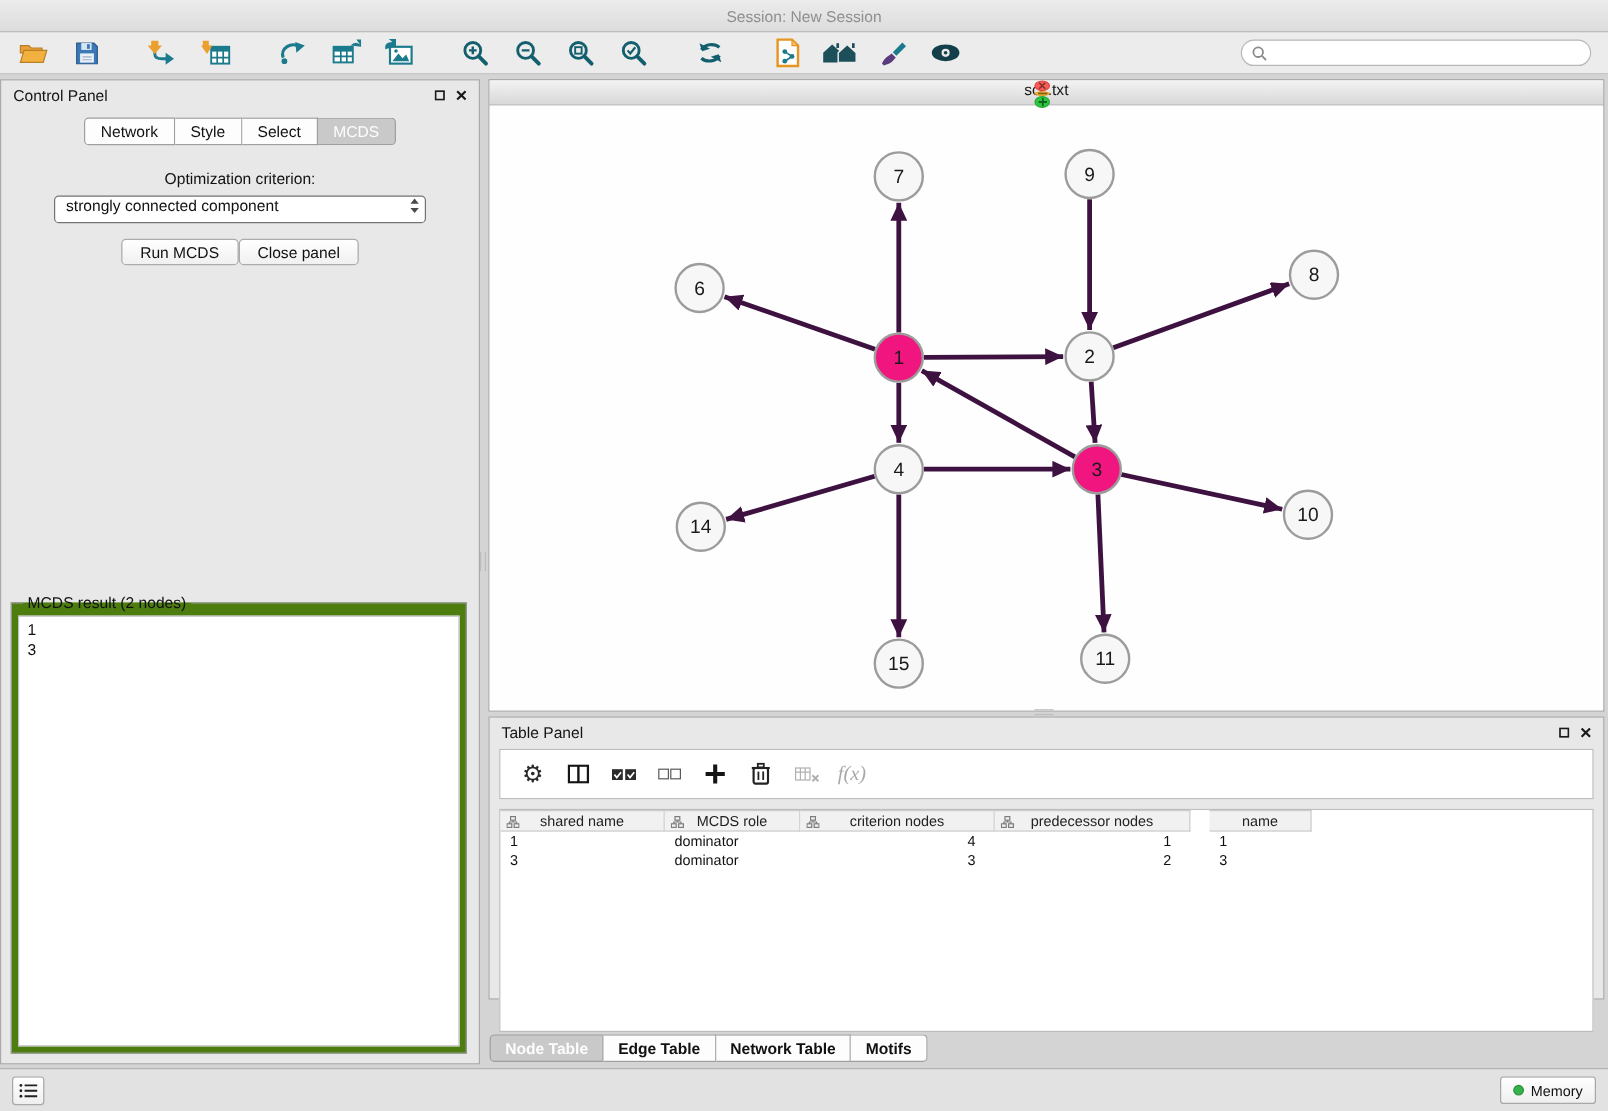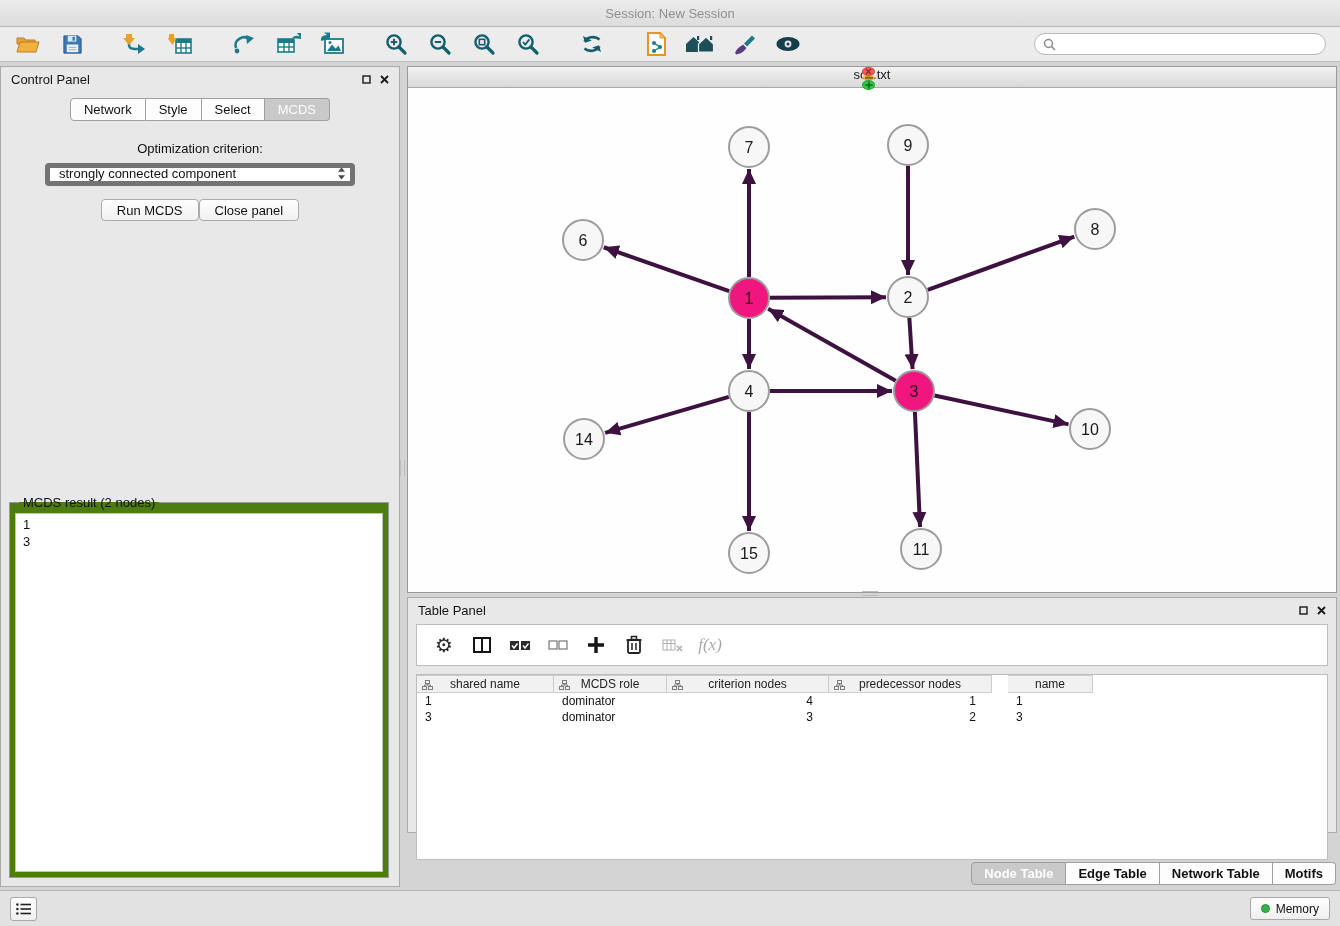--- a/index.html
+++ b/index.html
@@ -56,22 +56,22 @@
     background:#fdfdfd; border:1px solid #9f9f9f; border-left:none;
     padding:3px 13px; font-size:13px; color:#111; cursor:default;
   }
   .cp-tab:first-child{ border-left:1px solid #9f9f9f; border-radius:4px 0 0 4px; }
   .cp-tab:last-child{ border-radius:0 4px 4px 0; }
   .cp-tab.active{ background:#c9c9c9; color:#fdfdfd; }
 
   .opt-label{ text-align:center; font-size:13px; margin-top:20px; color:#111; }
   .criterion{
     width:310px; height:23px; margin:7px auto 0 auto; background:#fff;
-    border:5px solid #737373; border-radius:4px;
-    display:flex; align-items:flex-end; padding:0 4px 0 9px; font-size:13px; color:#111;
+    border:1px solid #737373; border-radius:4px;
+    display:flex; align-items:flex-start; padding:0 4px 0 9px; font-size:13px; color:#111;
   }
   .criterion .flex{ flex:1; }
   .cp-buttons{ display:flex; justify-content:center; margin-top:13px; }
   .cp-btn{
     height:22px; padding:0 15px; font-size:13px; color:#111;
     background:linear-gradient(#ffffff,#f0f0f0);
     border:1px solid #ababab; border-radius:4px; cursor:default;
     font-family:"Liberation Sans",sans-serif;
   }
 
@@ -141,21 +141,21 @@
     position:relative; cursor:default;
   }
   .col-head:first-child{ border-left:none; }
   .sort-icon{ position:absolute; left:5px; top:4px; display:flex; }
   .c0{ width:137px; } .c1{ width:113px; } .c2{ width:162px; } .c3{ width:163px; } .c4{ width:85px;margin-left:16px; }
   .t-row{ display:flex; }
   .t-cell{ height:16px; line-height:16px; font-size:12px; color:#111; padding:0 8px;
     white-space:nowrap; overflow:hidden; }
   .t-cell.a-right{ text-align:right; padding-right:16px; }
 
-  .tp-tabs{ position:absolute; left:0; right:0; top:264px; display:flex; justify-content:flex-end; }
+  .tp-tabs{ position:absolute; left:0; right:0; top:264px; display:flex; justify-content:flex-start; }
   .tp-tab{
     background:#fdfdfd; border:1px solid #9f9f9f; border-left:none;
     padding:3px 12px; font-size:13px; font-weight:bold; color:#111; cursor:default;
   }
   .tp-tab:first-child{ border-left:1px solid #9f9f9f; border-radius:4px 0 0 4px; }
   .tp-tab:last-child{ border-radius:0 4px 4px 0; }
   .tp-tab.active{ background:#c9c9c9; color:#fdfdfd; }
 
   
   .status-bar{

